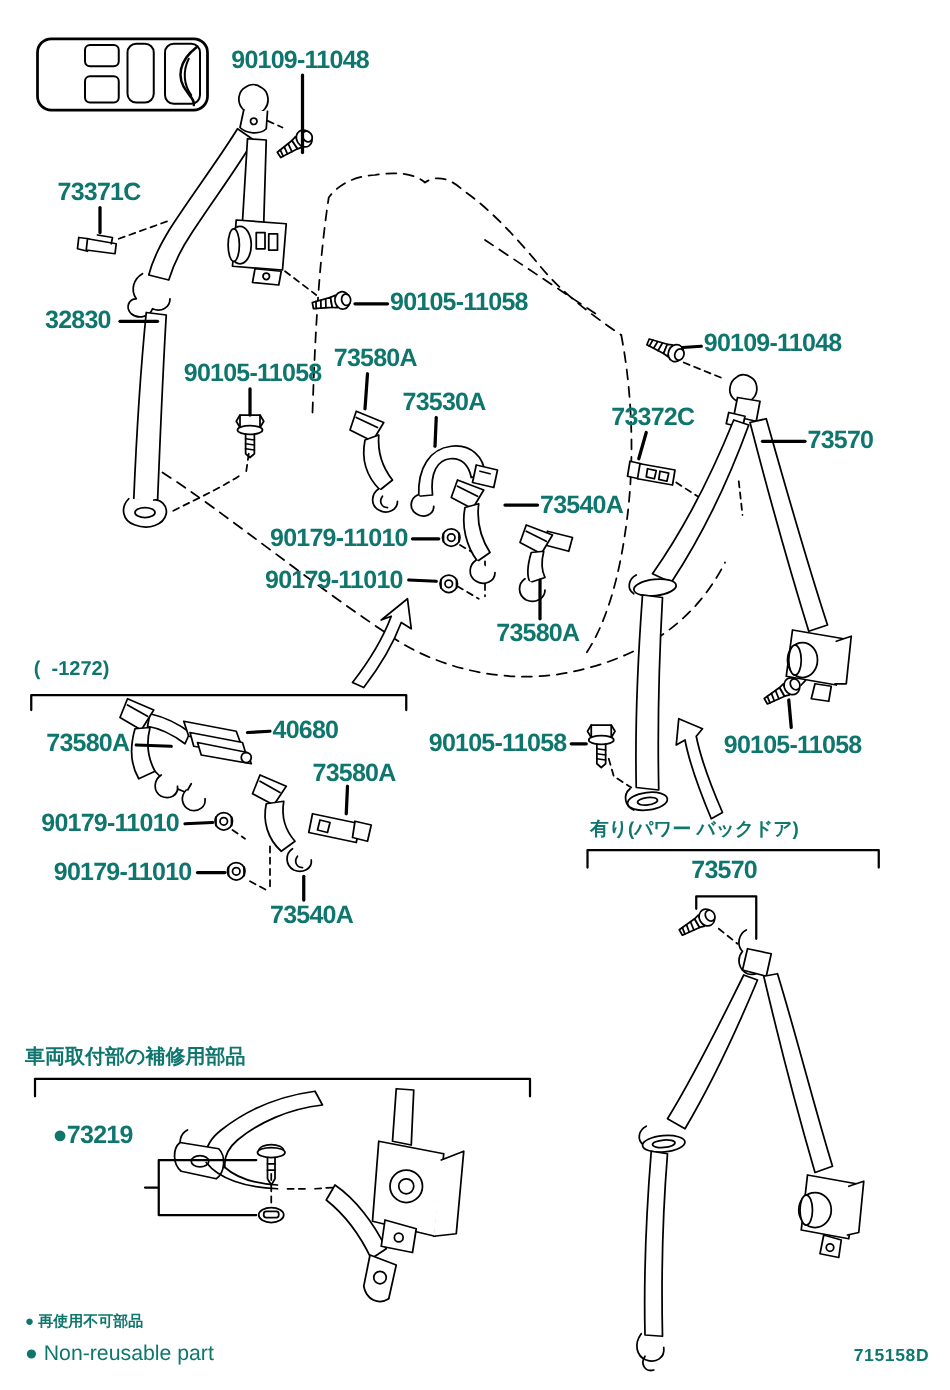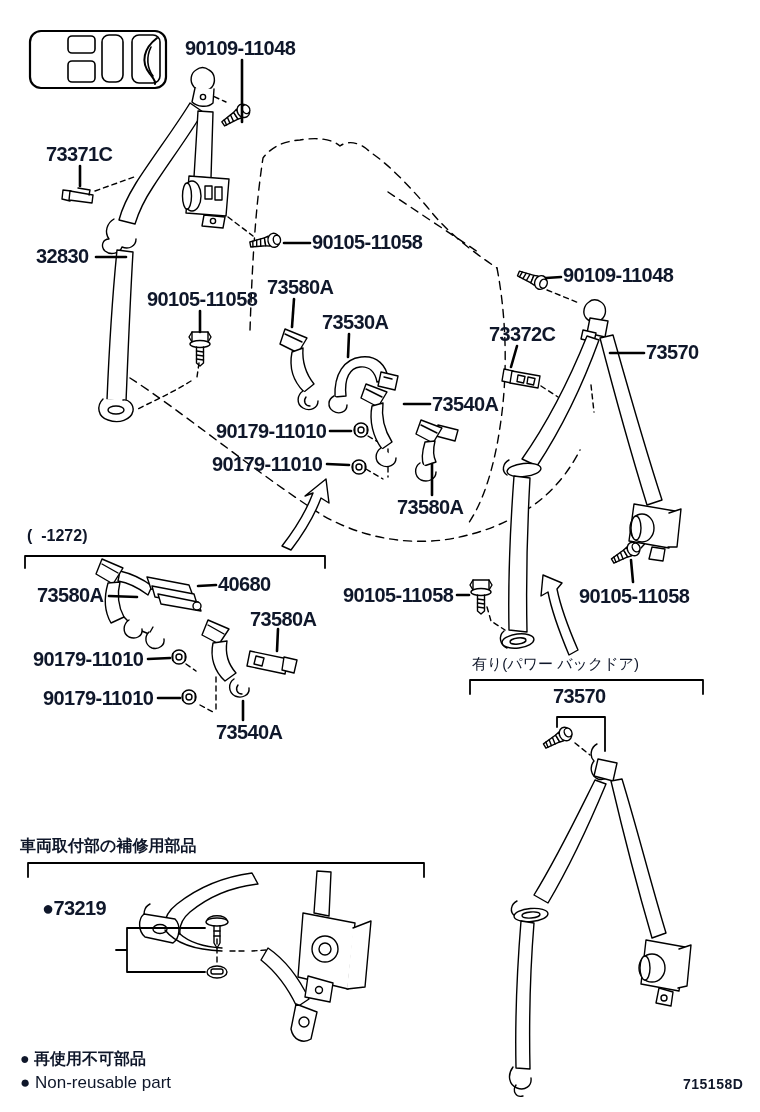--- a/index.html
+++ b/index.html
@@ -3,26 +3,26 @@
 <meta charset="utf-8">
 <style>
   html,body{margin:0;padding:0;background:#e8e8e8;}
   .canvas{
     position:relative;width:760px;height:1112px;background:#ffffff;
     font-family:"Liberation Sans", sans-serif;overflow:hidden;margin:0 auto;
   }
   .art{position:absolute;left:0;top:0;}
   .pl{
     position:absolute;font-weight:bold;font-size:20px;line-height:1;
-    letter-spacing:-0.6px;color:#0f172a;white-space:pre;
+    letter-spacing:-0.6px;color:#0f766e;white-space:pre;
   }
   .pl.sec{font-size:16px;letter-spacing:0;}
-  .pl.jp{font-size:15px;font-weight:400;letter-spacing:0;}
+  .pl.jp{font-size:15px;font-weight:700;letter-spacing:0;}
   .pl.jp2{font-size:16px;font-weight:600;letter-spacing:0;}
-  .pl.leg{font-size:16px;font-weight:600;letter-spacing:0;}
+  .pl.leg{font-size:12px;font-weight:600;letter-spacing:0;}
   .pl.legen{font-size:17px;font-weight:400;letter-spacing:0;}
   .pl.doc{font-size:14px;font-weight:600;letter-spacing:0.5px;text-align:right;}
 </style>
 </head>
 <body>
 
 <div class="canvas">
 
 <svg class="art" width="760" height="1112" viewBox="0 0 760 1112" fill="none" stroke="#000" stroke-width="1.4" stroke-linecap="round" stroke-linejoin="round">
 

